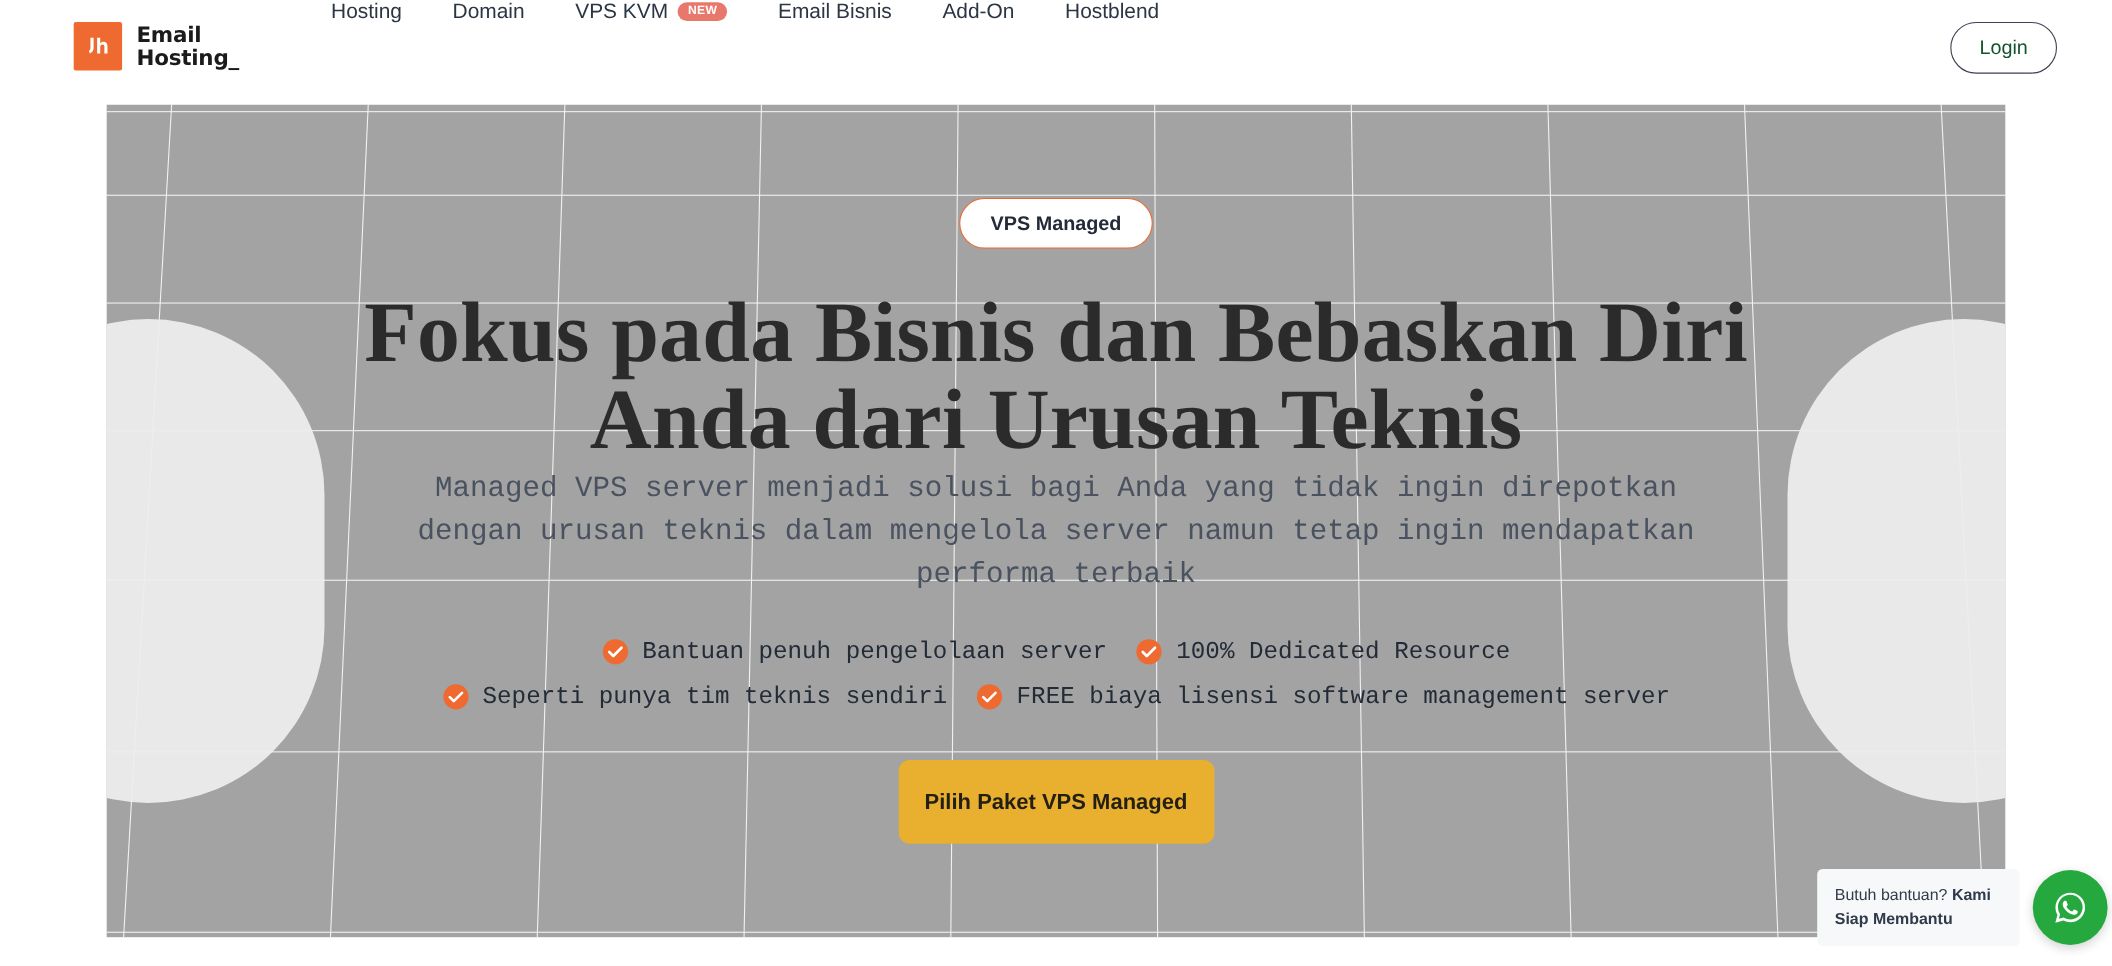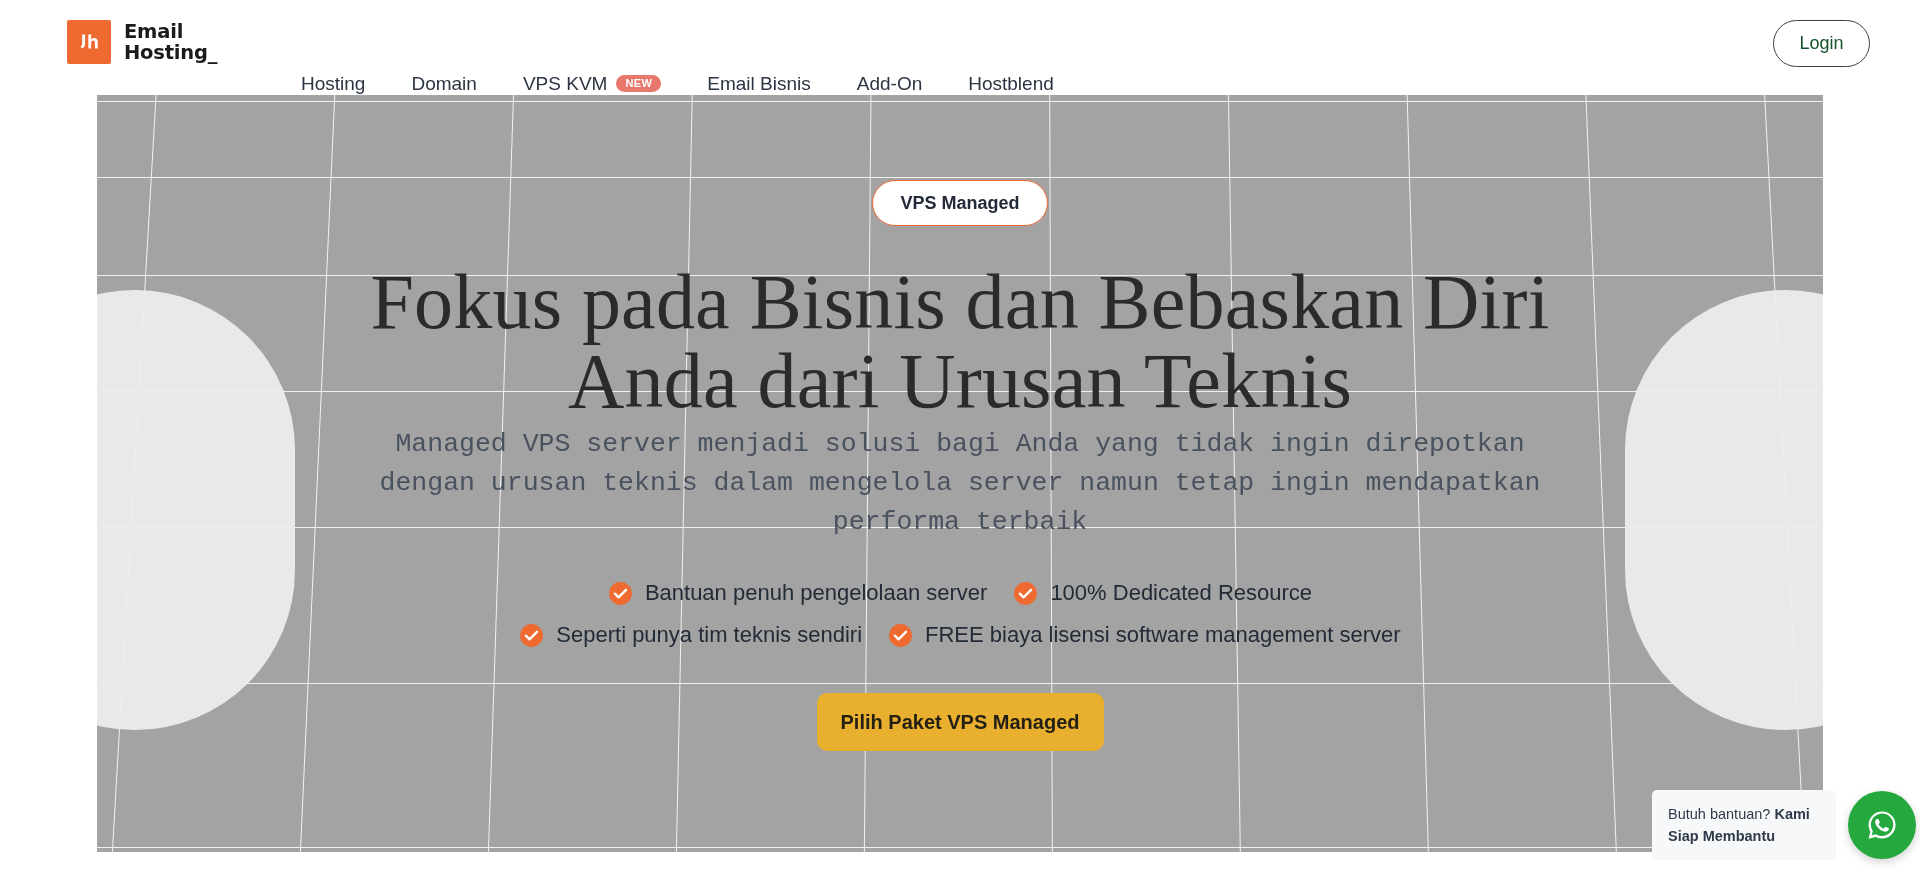--- a/index.html
+++ b/index.html
@@ -64,21 +64,21 @@
     letter-spacing: -0.2px;
     white-space: pre-line;
   }
 
   .nav-links {
     position: absolute;
     left: 278px;
     top: 0;
     height: 95px;
     display: flex;
-    align-items: flex-end;
+    align-items: flex-start;
     gap: 0;
   }
 
   .nav-link {
     position: relative;
     display: flex;
     align-items: center;
     gap: 9px;
     padding: 0 23px;
     font-size: 19px;
@@ -196,21 +196,21 @@
     background: #ffffff;
     color: #232B38;
     font-size: 18px;
     font-weight: 600;
     cursor: pointer;
   }
 
   .hero-title {
     margin-top: 36px;
     font-family: "Liberation Serif", "DejaVu Serif", serif;
-    font-weight: 400;
+    font-weight: 700;
     font-size: 78px;
     line-height: 79px;
     color: #2B2B2B;
     text-align: center;
     letter-spacing: 0.2px;
     max-width: 1260px;
   }
 
   .hero-sub {
     margin-top: 5px;
@@ -229,20 +229,21 @@
     flex-direction: column;
     align-items: center;
     gap: 16px;
   }
 
   .feature-row {
     display: flex;
     align-items: center;
     justify-content: center;
     gap: 26px;
+    font-family: Liberation Mono, monospace;
   }
 
   .feature-item {
     display: flex;
     align-items: center;
     gap: 12px;
     font-size: 22px;
     color: #222B36;
     white-space: nowrap;
   }
@@ -250,21 +251,21 @@
   .check-icon {
     width: 25px;
     height: 25px;
     flex: 0 0 auto;
     display: block;
   }
 
   .cta-btn {
     margin-top: 45px;
     width: 287px;
-    height: 58px;
+    height: 76px;
     background: #E8B02E;
     border: none;
     border-radius: 10px;
     color: #231F14;
     font-family: "Liberation Sans", sans-serif;
     font-size: 20px;
     font-weight: 700;
     cursor: pointer;
     display: flex;
     align-items: center;

